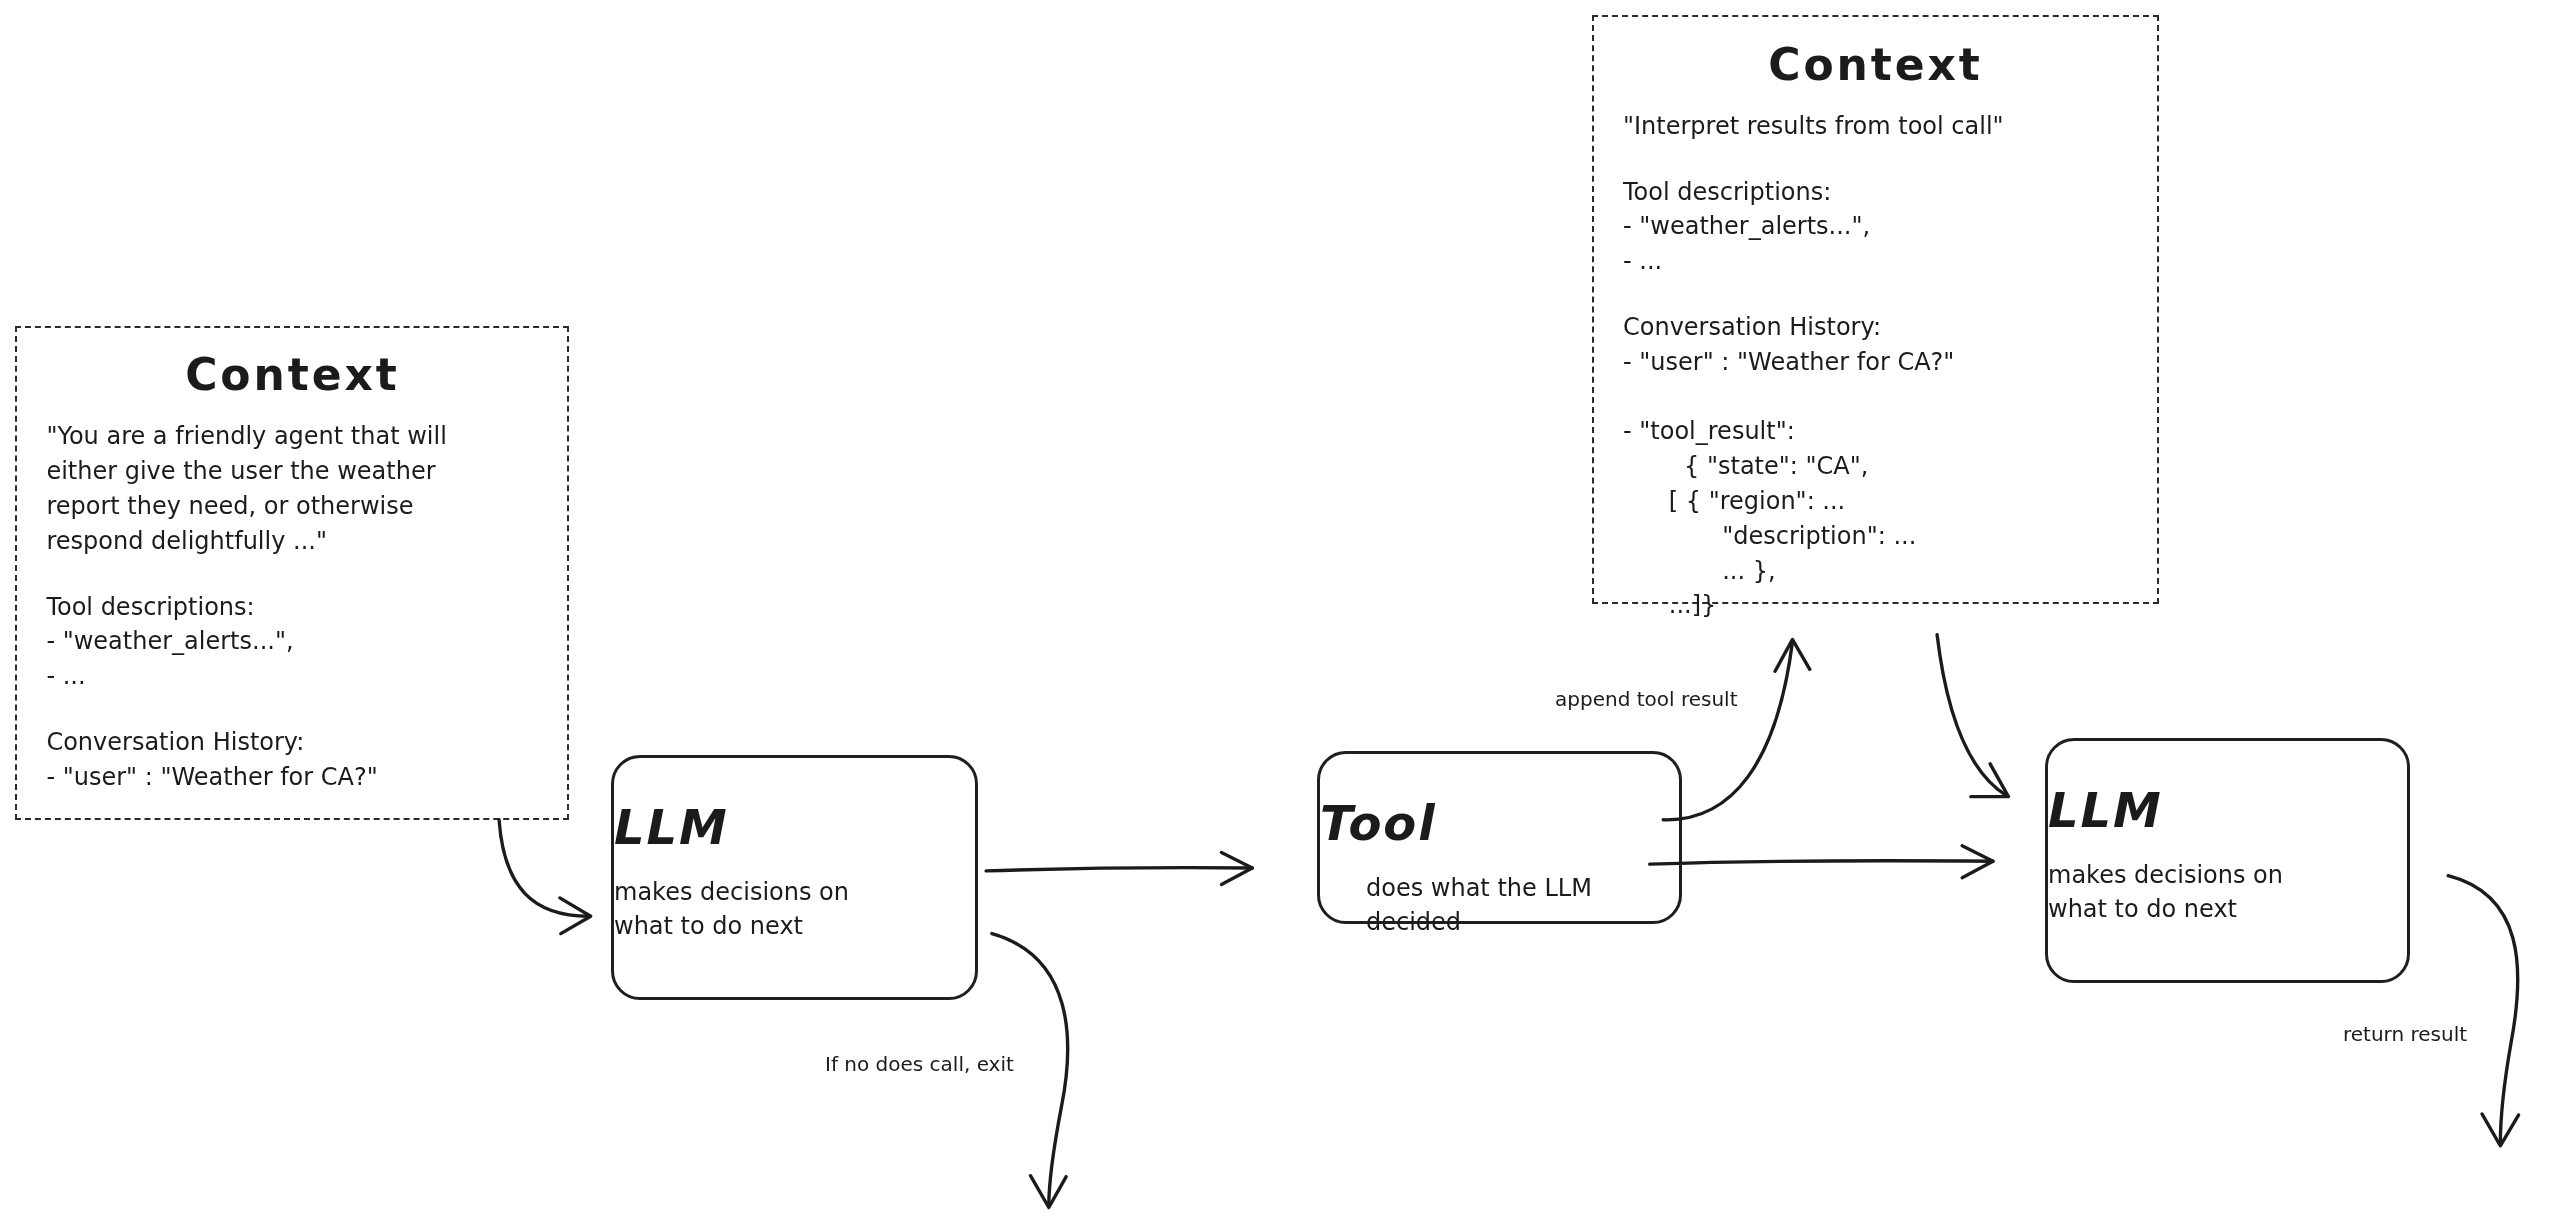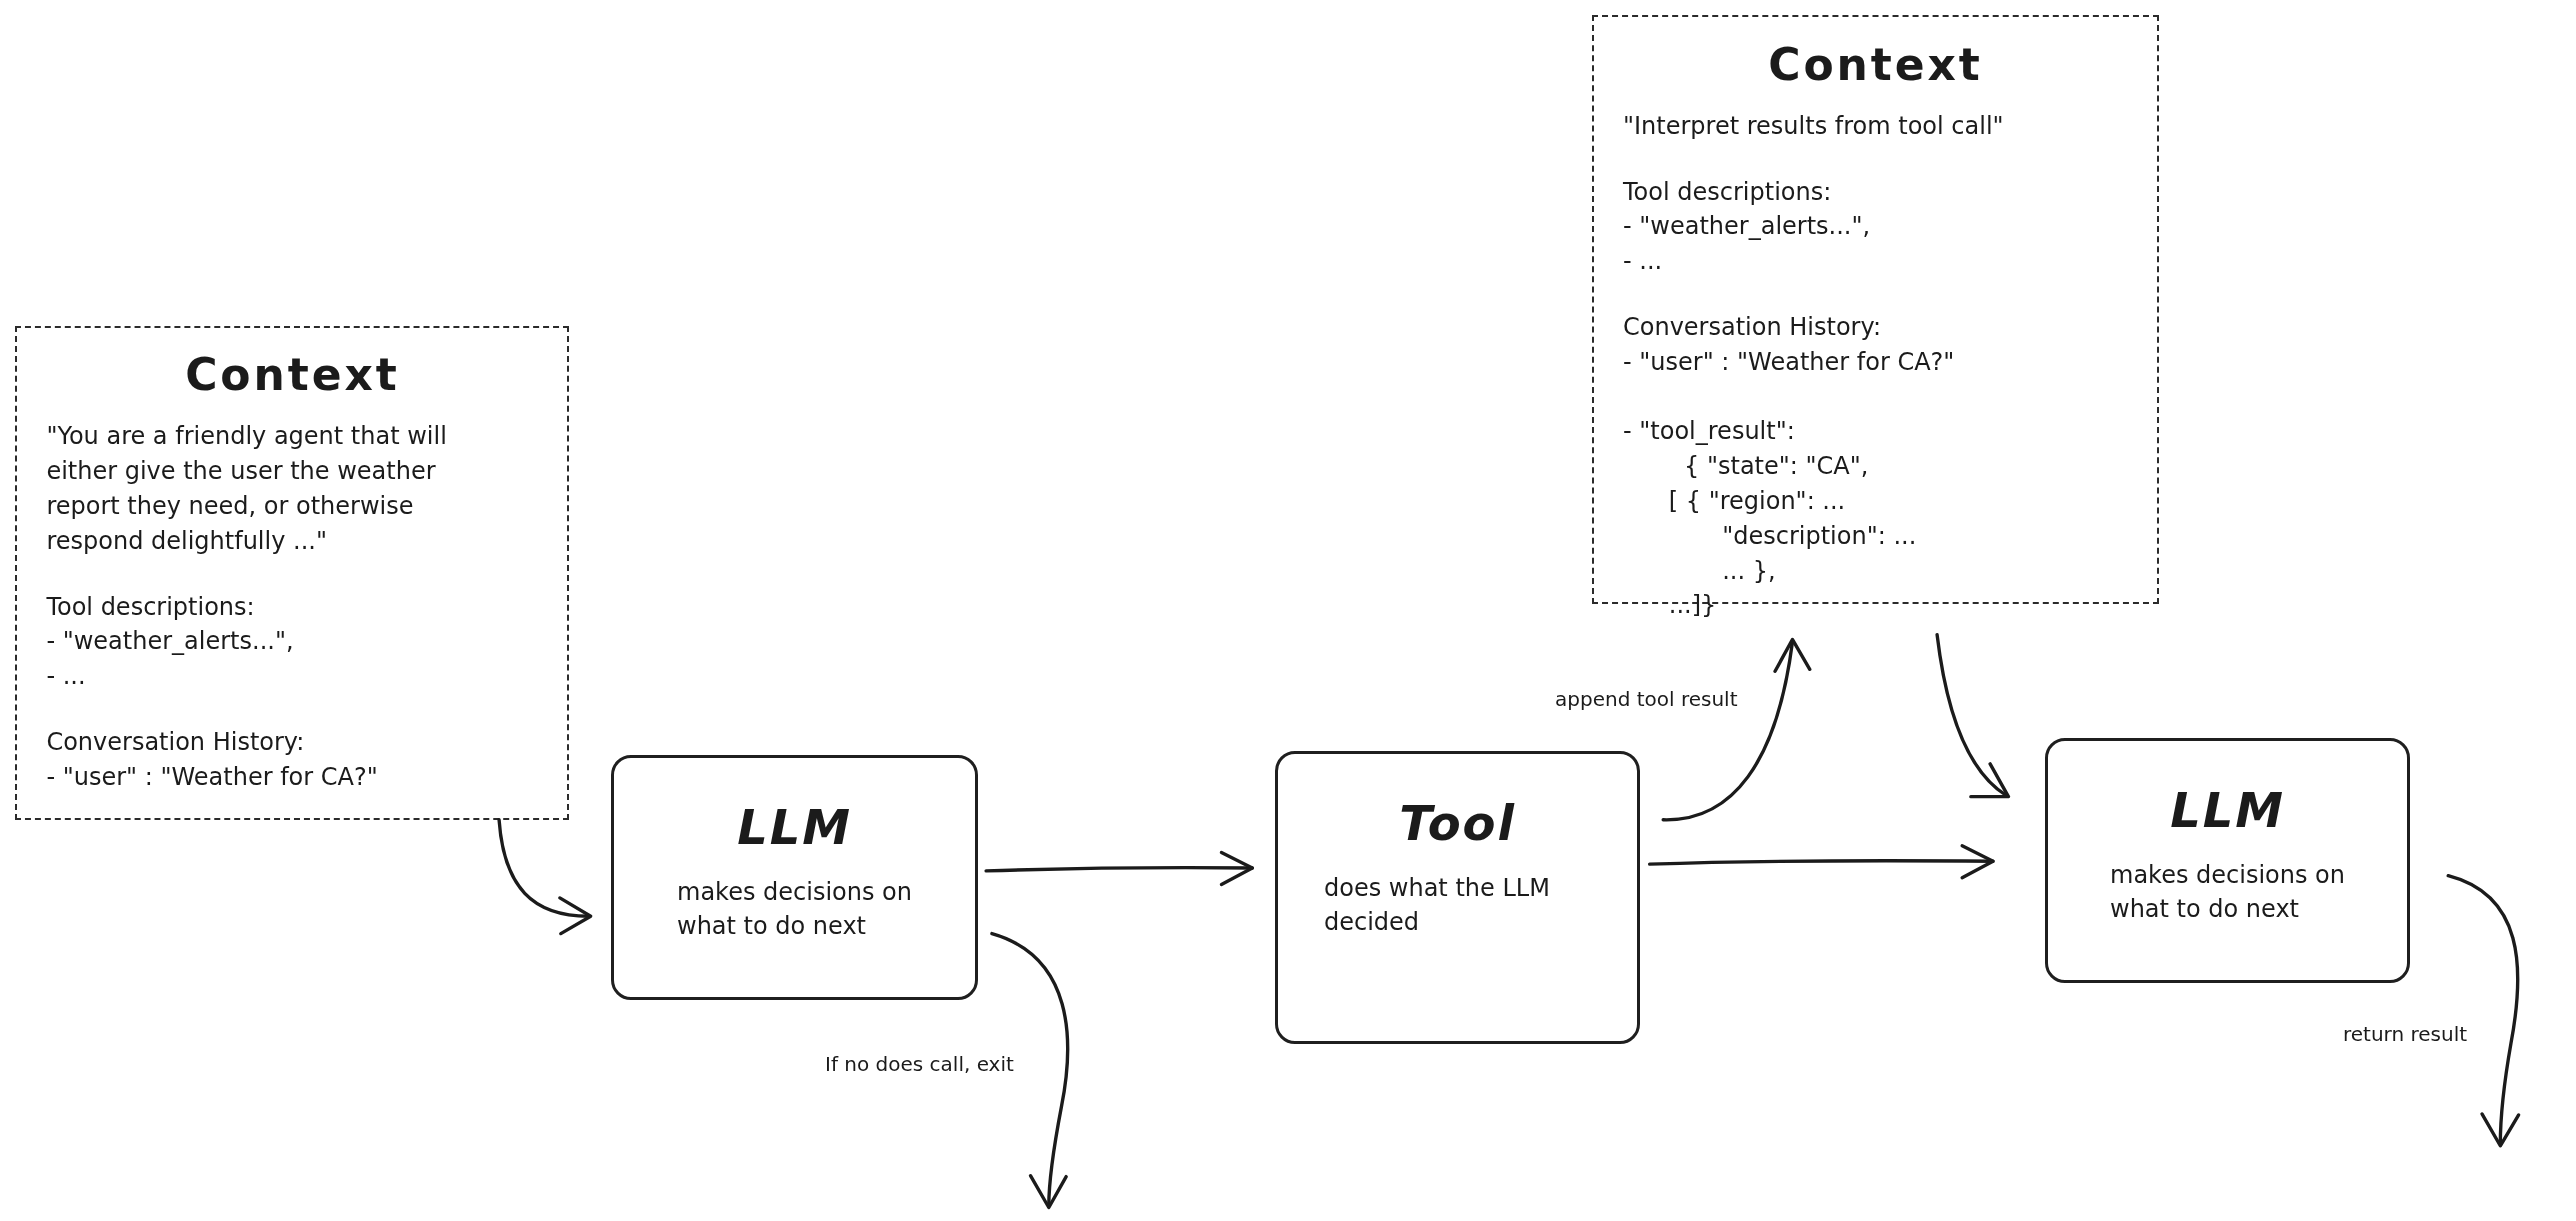--- a/index.html
+++ b/index.html
@@ -37,26 +37,26 @@
     line-height: 1.45;
     white-space: pre;
     margin: 0 0 31px 0;
   }
   .ctx-para:last-child { margin-bottom: 0; }
 
   
   .node {
     position: absolute;
     border: 3.4px solid #1f1f1f;
-    border-radius: 20px;
+    border-radius: 29px;
     background: #ffffff;
     box-sizing: border-box;
     display: flex;
     flex-direction: column;
-    align-items: center;
+    align-items: flex-start;
   }
   .node-title {
     font-size: 48px;
     font-weight: 700;
     font-style: italic;
     letter-spacing: 1.9px;
     margin-top: 41px;
   }
   .node-desc {
     font-size: 24px;
@@ -127,21 +127,21 @@
              ... },
       ...]}</div>
   </div>
 
   <div class="node" style="left:611px; top:755px; width:367px; height:245px;">
     <div class="node-title">LLM</div>
     <div class="node-desc">makes decisions on
 what to do next</div>
   </div>
 
-  <div class="node" style="left:1275px; top:751px; width:365px; height:293px;">
+  <div class="node" style="left:1317px; top:751px; width:365px; height:173px;">
     <div class="node-title">Tool</div>
     <div class="node-desc left">does what the LLM
 decided</div>
   </div>
 
   <div class="node" style="left:2045px; top:738px; width:365px; height:245px;">
     <div class="node-title">LLM</div>
     <div class="node-desc">makes decisions on
 what to do next</div>
   </div>

